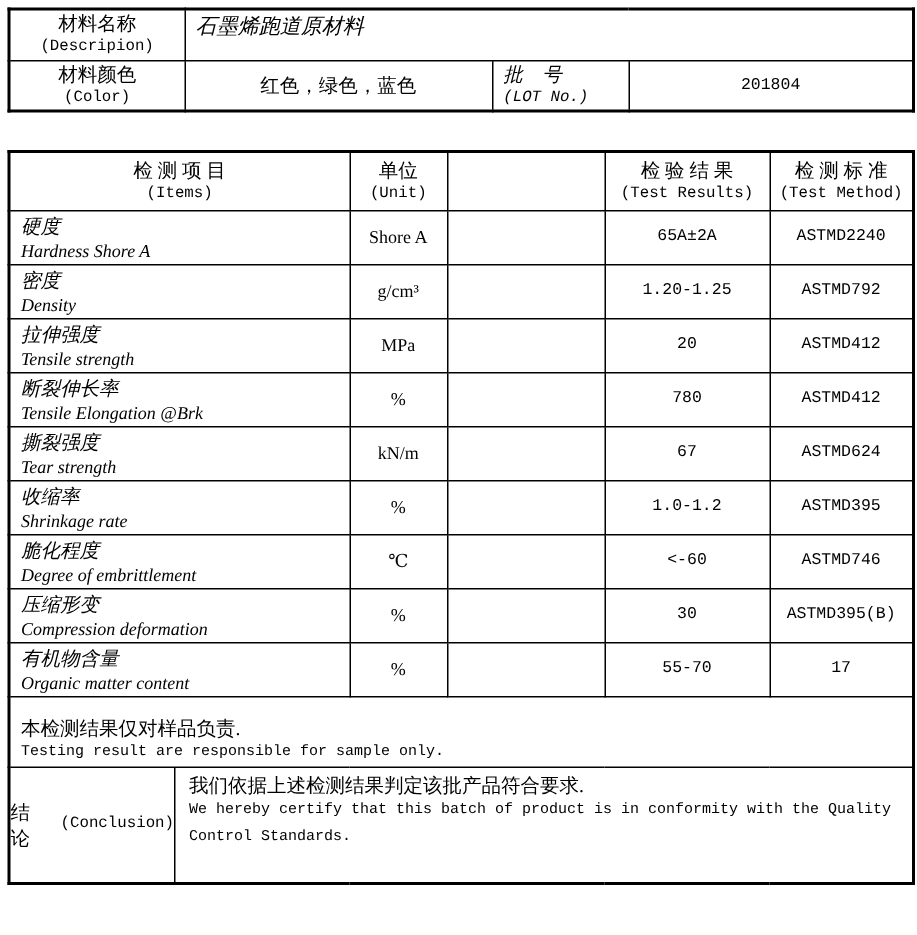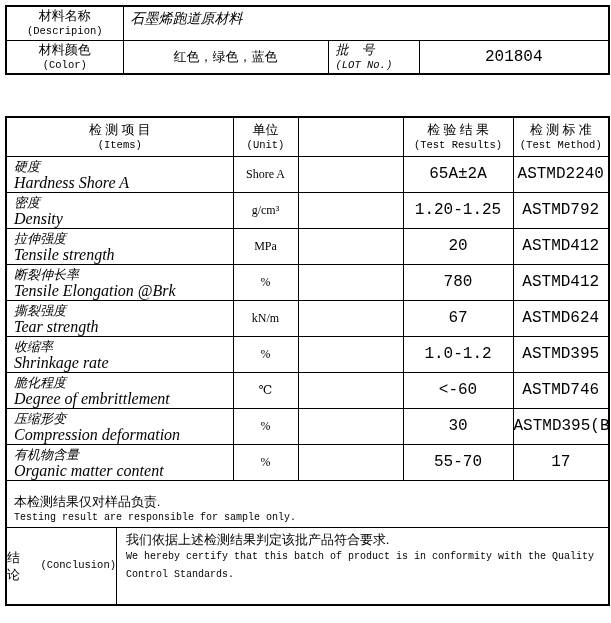--- a/index.html
+++ b/index.html
@@ -15,39 +15,39 @@
     border-collapse: collapse;
     table-layout: fixed;
     position: absolute;
     left: 5px;
     width: 603px;
     border: 2px solid #000;
   }
   td { border: 1px solid #000; vertical-align: middle; overflow: hidden; }
 
   .tbl-top { top: 5px; }
-  .tbl-main { top: 116px; }
+  .tbl-main { top: 100px; }
 
   .zh   { font-size: 13px; line-height: 17px; }
   .zh-lg{ font-size: 14px; line-height: 18px; }
   .mono { font-family: "Liberation Mono", "DejaVu Sans Mono", monospace; font-size: 10.5px; line-height: 15px; }
-  .en-serif { font-family: "Liberation Serif", serif; font-size: 16px; line-height: 16px; }
+  .en-serif { font-family: "Liberation Serif", serif; font-size: 12px; line-height: 16px; }
 
   .c { text-align: center; }
   .l { text-align: left; padding-left: 7px; padding-right: 4px; font-style: italic; }
   .vt { vertical-align: top; padding-top: 3px; }
 
   .row-a td { height: 34px; }
   .row-b td { height: 30px; }
   .hdr td   { height: 39px; }
   .data td  { height: 36px; }
 
   .result-val, .method-val {
     font-family: "Liberation Mono", "DejaVu Sans Mono", monospace;
-    font-size: 16px;
+    font-size: 11px;
   }
   .unit-val { font-size: 12px; }
 
   .note-cell { height: 39px; padding: 12px 0 2px 7px; }
   .concl-cell { height: 78px; padding: 0; }
   .concl-wrap { display: flex; height: 100%; }
   .concl-left {
     width: 110px; flex: 0 0 110px;
     border-right: 1px solid #000;
     display: flex; flex-direction: row;

